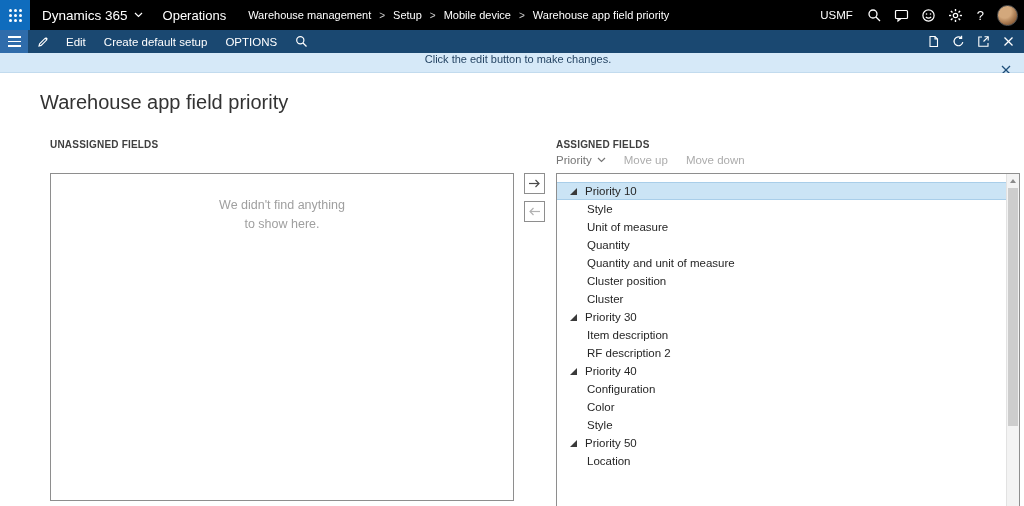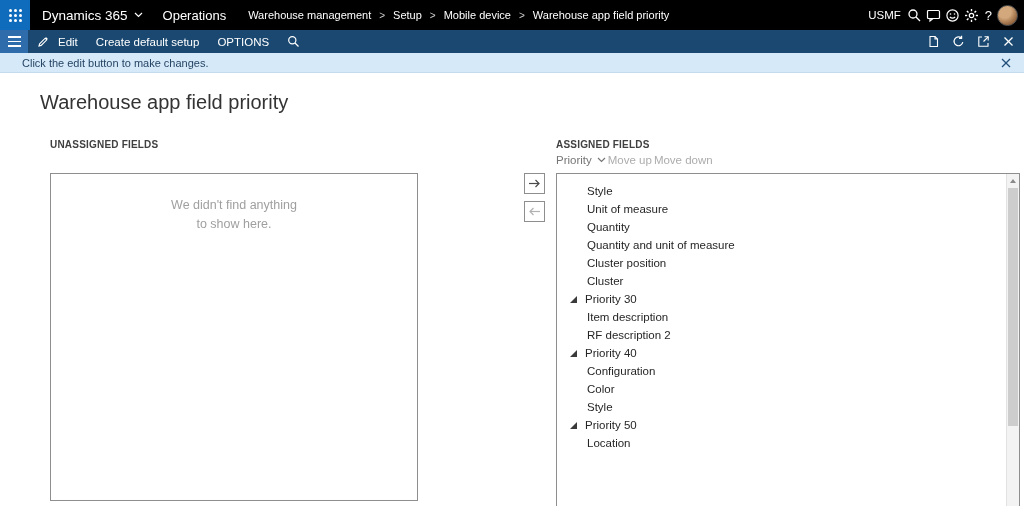--- a/index.html
+++ b/index.html
@@ -9,53 +9,53 @@
   
   .topbar { height: 30px; background: #000; display: flex; align-items: center; color: #fff; }
   .waffle { width: 30px; height: 30px; background: #0f6cbd; display: grid; place-items: center; flex: 0 0 auto; cursor: pointer; }
   .waffle-grid { display: grid; grid-template-columns: repeat(3, 3px); grid-gap: 2px; }
   .waffle-grid span { width: 3px; height: 3px; background: #fff; border-radius: 50%; }
   .product { margin-left: 12px; font-size: 13.5px; display: flex; align-items: center; gap: 6px; cursor: pointer; white-space: nowrap; }
   .app-name { margin-left: 20px; font-size: 13px; white-space: nowrap; cursor: pointer; }
   .breadcrumb { margin-left: 22px; font-size: 11px; display: flex; align-items: center; gap: 8px; white-space: nowrap; }
   .bc-sep { color: #cfcfcf; font-size: 10px; }
   .bc-item { cursor: pointer; }
-  .topbar-right { margin-left: auto; display: flex; align-items: center; gap: 3px; padding-right: 6px; }
+  .topbar-right { margin-left: auto; display: flex; align-items: center; gap: 11px; padding-right: 6px; }
   .company { font-size: 11.5px; cursor: pointer; margin-right: 3px; }
   .tb-icon { width: 16px; height: 16px; display: grid; place-items: center; cursor: pointer; color: #fff; }
   .help-btn { font-size: 13px; cursor: pointer; padding: 0 2px; }
   .avatar { width: 21px; height: 21px; border-radius: 50%; background: radial-gradient(circle at 35% 30%, #d3a87c 0 35%, #9a6b43 70%, #5f4026 100%); border: 1px solid #555; cursor: pointer; }
 
   
   .actionbar { height: 23px; background: #1a4871; display: flex; align-items: center; color: #fff; }
   .nav-toggle { width: 28px; height: 23px; background: #2f6cab; display: grid; place-items: center; cursor: pointer; flex: 0 0 auto; }
   .hamburger { display: flex; flex-direction: column; gap: 3px; }
   .hamburger span { width: 13px; height: 1.5px; background: #fff; }
-  .ab-btn { display: flex; align-items: center; gap: 9px; font-size: 11.5px; padding: 0 9px; height: 100%; cursor: pointer; white-space: nowrap; }
+  .ab-btn { display: flex; align-items: center; gap: 17px; font-size: 11.5px; padding: 0 9px; height: 100%; cursor: pointer; white-space: nowrap; }
   .ab-right { margin-left: auto; display: flex; align-items: center; gap: 6px; padding-right: 6px; }
   .ab-icon { width: 19px; height: 19px; display: grid; place-items: center; cursor: pointer; color: #fff; }
 
   
-  .notify { height: 20px; background: #d6e9f8; border-bottom: 1px solid #c2dbee; display: flex; align-items: center; padding: 0 10px 0 22px; }
+  .notify { height: 20px; background: #d6e9f8; border-bottom: 1px solid #c2dbee; display: flex; align-items: center; padding: 0 10px 0 22px; flex-direction: column; }
   .notify-msg { font-size: 11px; color: #1f3f5f; }
   .notify-close { margin-left: auto; width: 16px; height: 16px; display: grid; place-items: center; color: #1f4e79; cursor: pointer; }
 
   
   .page { position: relative; height: 433px; background: #fff; overflow: hidden; }
   .page-title { position: absolute; left: 40px; top: 18px; font-size: 20px; font-weight: 300; color: #333; }
 
   .section-label { position: absolute; top: 66px; font-size: 10px; font-weight: bold; color: #404040; letter-spacing: 0.2px; }
   .label-left { left: 50px; }
   .label-right { left: 556px; }
 
-  .assigned-toolbar { position: absolute; left: 556px; top: 81px; display: flex; align-items: center; gap: 2px; font-size: 11.5px; }
+  .assigned-toolbar { position: absolute; left: 556px; top: 81px; display: flex; align-items: center; gap: 18px; font-size: 11.5px; }
   .tool-btn { display: flex; align-items: center; gap: 5px; cursor: pointer; color: #767676; }
   .tool-btn.disabled { color: #acacac; cursor: default; }
 
-  .left-box { position: absolute; left: 50px; top: 100px; width: 368px; height: 328px; border: 1px solid #8e8e8e; background: #fff; }
+  .left-box { position: absolute; left: 50px; top: 100px; width: 464px; height: 328px; border: 1px solid #8e8e8e; background: #fff; }
   .empty-state { position: absolute; top: 22px; left: 0; right: 0; text-align: center; color: #9f9f9f; font-size: 12.5px; line-height: 1.55; }
 
   .transfer { position: absolute; left: 524px; top: 100px; display: flex; flex-direction: column; gap: 7px; }
   .transfer-btn { width: 21px; height: 21px; border: 1px solid #8e8e8e; background: #fff; display: grid; place-items: center; cursor: pointer; padding: 0; }
   .transfer-btn.disabled { cursor: default; }
   .transfer-btn .arrow-right { color: #4a4a4a; }
   .transfer-btn .arrow-left { color: #b2b2b2; }
 
   .list-box { position: absolute; left: 556px; top: 100px; width: 464px; height: 360px; border: 1px solid #8e8e8e; background: #fff; }
   .tree { position: absolute; top: 0; left: 0; right: 13px; bottom: 0; padding-top: 8px; overflow: hidden; }
@@ -247,20 +247,24 @@
     <button class="transfer-btn disabled">
       <svg class="arrow-left" width="13" height="9" viewBox="0 0 13 9">
           <line x1="2" y1="4.5" x2="12" y2="4.5" stroke="currentColor" stroke-width="1.2"></line>
           <polyline points="5.5,1 2,4.5 5.5,8" fill="none" stroke="currentColor" stroke-width="1.2"></polyline>
         </svg>
     </button>
   </div>
 
   <div class="list-box">
     <div class="tree">
+        <div class="row group selected">
+          <span class="tri"></span>
+          <span>Priority 10</span>
+        </div>
         <div class="row child">Style</div>
         <div class="row child">Unit of measure</div>
         <div class="row child">Quantity</div>
         <div class="row child">Quantity and unit of measure</div>
         <div class="row child">Cluster position</div>
         <div class="row child">Cluster</div>
         <div class="row group">
           <span class="tri"></span>
           <span>Priority 30</span>
         </div>

